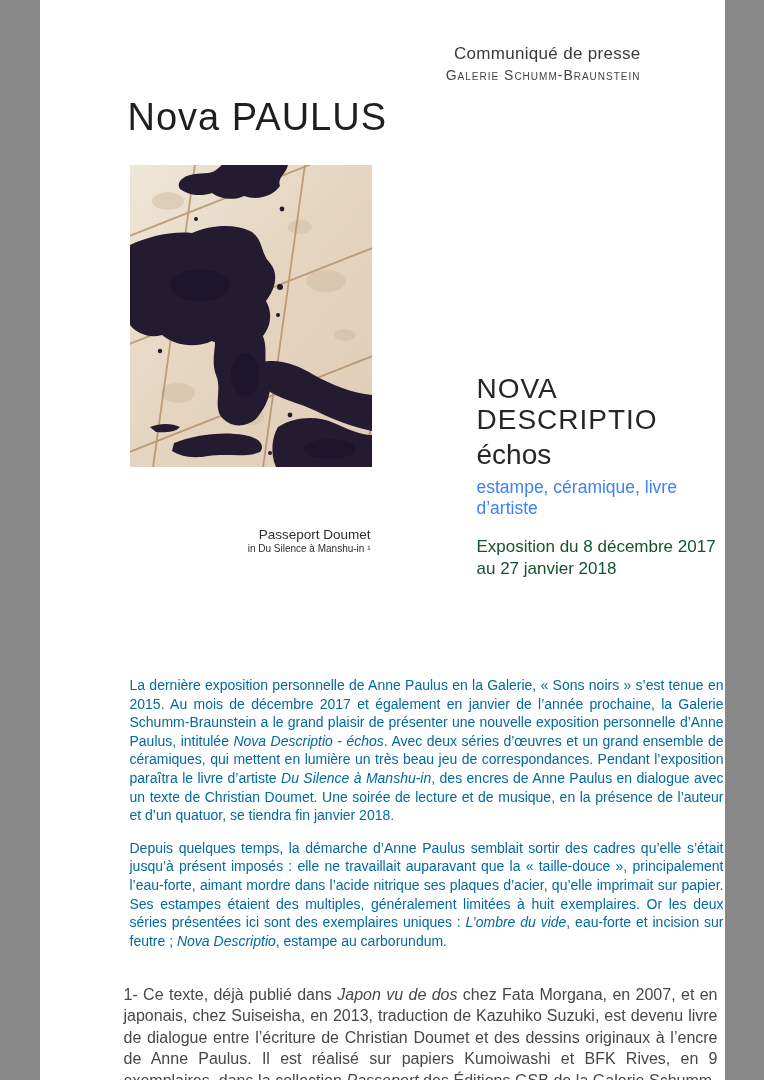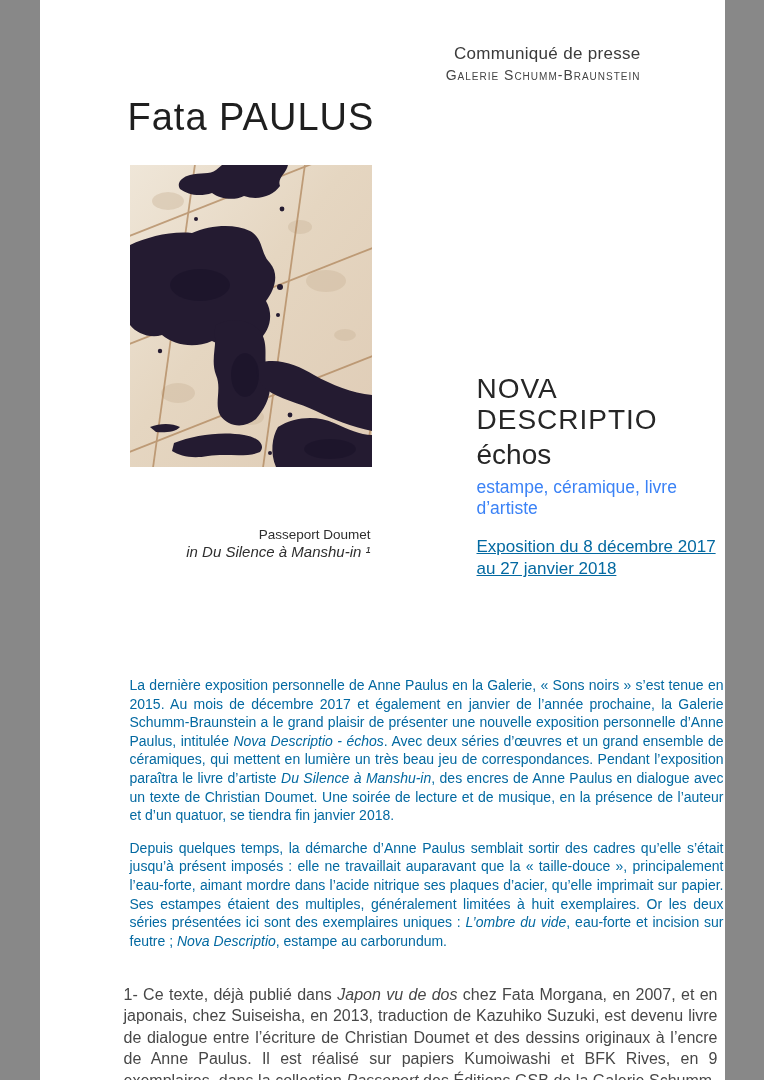--- a/index.html
+++ b/index.html
@@ -18,46 +18,46 @@
     font-size:38px; font-weight:400; letter-spacing:1px; color:#1f1f1f;
   }
 
   .artwork { position:absolute; left:90px; top:165px; width:242px; height:302px; }
   .artwork svg { display:block; }
 
   .exhibition { position:absolute; left:437px; top:374px; color:#262626; }
   .ex-title    { font-size:28px; letter-spacing:1px; line-height:1.1; }
   .ex-subtitle { font-size:28px; line-height:1.1; margin-top:4px; }
   .ex-media    { font-size:17.5px; margin-top:7px; color:#3b82f6; }
-  .ex-dates    { font-size:17px; margin-top:17px; line-height:1.28; color:#0369a1;text-decoration:underline; }
+  .ex-dates    { font-size:17px; margin-top:17px; line-height:1.28; color:#14532d; }
 
   .quote { position:absolute; left:85px; top:524px; width:246px; color:#2e2e2e; }
   .quote-text   { font-size:13px; line-height:1.42; text-align:justify; letter-spacing:-.1px; }
   .quote-author { text-align:right; font-size:13.5px; margin-top:3px; }
-  .quote-source { text-align:right; font-size:15px; font-style:italic; margin-top:1px; }
+  .quote-source { text-align:right; font-size:10px; margin-top:1px; }
 
   .body-text { position:absolute; left:90px; top:676px; width:594px;
                font-size:14px; line-height:18.6px; text-align:justify; color:#0369a1; }
   .body-text p { margin-bottom:14px; }
   .body-text i, .footnote i { font-style:italic; }
 
   .footnote { position:absolute; left:84px; top:984px; width:594px;
               font-size:16px; line-height:1.34; text-align:justify; color:#474747; }
 </style>
 </head>
 <body>
 
 <div class="page">
 
   <header class="masthead">
     <div class="doc-type">Communiqué de presse</div>
     <div class="gallery">Galerie Schumm-Braunstein</div>
   </header>
 
-  <h1 class="artist">Fata PAULUS</h1>
+  <h1 class="artist">Nova PAULUS</h1>
 
   <figure class="artwork">
     <svg viewBox="0 0 242 302" width="242" height="302" preserveAspectRatio="none">
       <defs>
         <linearGradient id="tileg" x1="0" y1="0" x2="1" y2="1">
           <stop offset="0" stop-color="#efe6d8"></stop>
           <stop offset="0.45" stop-color="#e5d6c1"></stop>
           <stop offset="1" stop-color="#dfccb6"></stop>
         </linearGradient>
       </defs>

